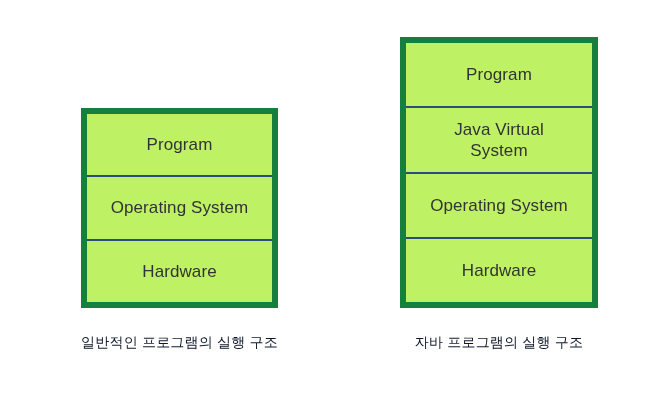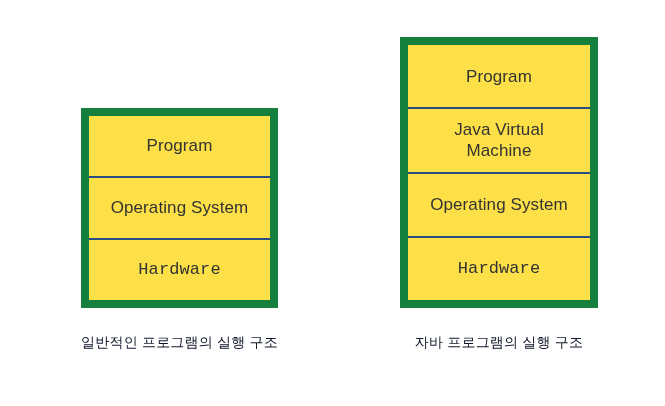--- a/index.html
+++ b/index.html
@@ -15,22 +15,22 @@
     position: relative;
   }
   .canvas {
     position: relative;
     width: 665px;
     height: 406px;
   }
   .stack {
     position: absolute;
     box-sizing: border-box;
-    border: 8px solid #15803d;
-    background: #fde047;
+    border: 6px solid #15803d;
+    background: #bef264;
     display: flex;
     flex-direction: column;
   }
   #stack-general {
     left: 81px;
     top: 108px;
     width: 197px;
     height: 200px;
   }
   #stack-java {
@@ -48,21 +48,20 @@
     text-align: center;
     color: #333333;
     font-size: 17px;
     line-height: 1.25;
     letter-spacing: 0.1px;
     border-bottom: 2px solid #2b4d80;
     padding: 0 4px;
   }
   .layer:last-child {
     border-bottom: none;
-    font-family: Liberation Mono, monospace;
   }
   .layer-text {
     display: block;
     white-space: pre-line;
   }
   .caption {
     position: absolute;
     color: #0f172a;
     font-size: 14px;
     text-align: center;
@@ -98,21 +97,21 @@
   </div>
 
   <div class="caption" id="caption-general">일반적인 프로그램의 실행 구조</div>
 
   <div class="stack" id="stack-java">
     <div class="layer">
       <span class="layer-text">Program</span>
     </div>
     <div class="layer">
       <span class="layer-text">Java Virtual
-Machine</span>
+System</span>
     </div>
     <div class="layer">
       <span class="layer-text">Operating System</span>
     </div>
     <div class="layer">
       <span class="layer-text">Hardware</span>
     </div>
   </div>
 
   <div class="caption" id="caption-java">자바 프로그램의 실행 구조</div>

